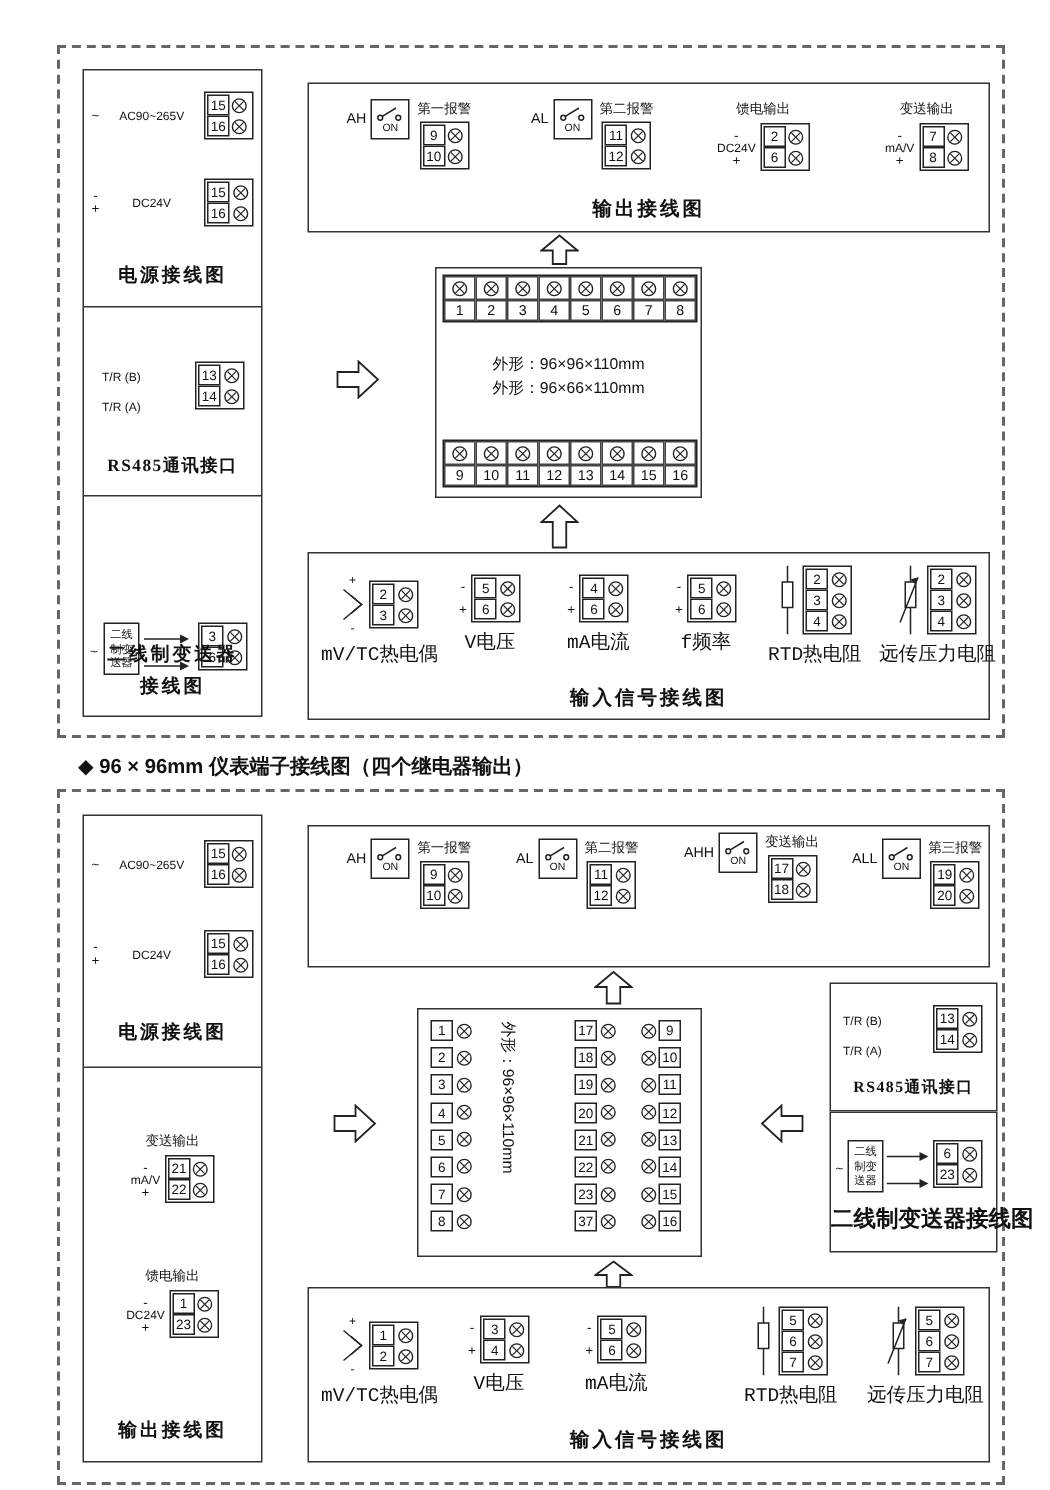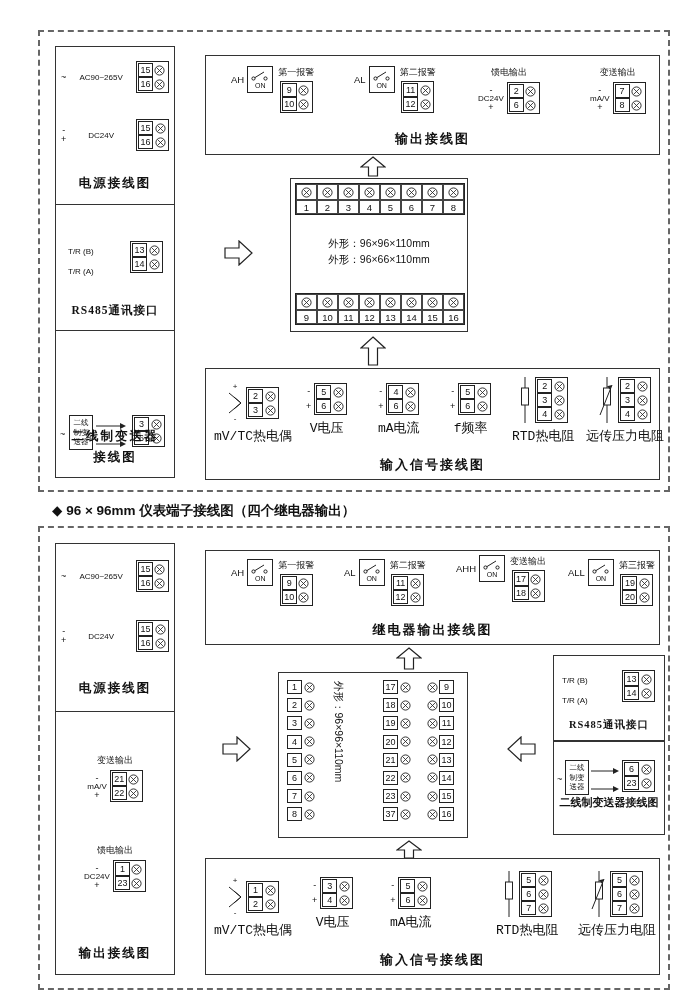--- a/index.html
+++ b/index.html
@@ -970,21 +970,20 @@
                 <svg viewBox="0 0 12 12" width="11" height="11">
                   <circle cx="6" cy="6" r="5" fill="none" stroke="#222" stroke-width="1"></circle>
                   <line x1="2.8" y1="2.8" x2="9.2" y2="9.2" stroke="#222" stroke-width="0.9"></line>
                   <line x1="9.2" y1="2.8" x2="2.8" y2="9.2" stroke="#222" stroke-width="0.9"></line>
                 </svg>
               </div>
             </div>
           </div>
       </div>
     </div>
-    <div class="cap" style="bottom:5px;font-size:13px;">继电器输出接线图</div>
   </div>
 
   <div class="panel" style="left:278px;top:672px;width:190px;height:166px;">
     <div class="vcol" style="left:8px;top:7px;">
         <div class="prow b2row">
           <div class="ncell">1</div>
           <div class="scell">
             <svg viewBox="0 0 12 12" width="11" height="11">
               <circle cx="6" cy="6" r="5" fill="none" stroke="#222" stroke-width="1"></circle>
               <line x1="2.8" y1="2.8" x2="9.2" y2="9.2" stroke="#222" stroke-width="0.9"></line>
@@ -1283,21 +1282,21 @@
           <div class="ncell">23</div>
           <div class="scell">
             <svg viewBox="0 0 12 12" width="11" height="11">
               <circle cx="6" cy="6" r="5" fill="none" stroke="#222" stroke-width="1"></circle>
               <line x1="2.8" y1="2.8" x2="9.2" y2="9.2" stroke="#222" stroke-width="0.9"></line>
               <line x1="9.2" y1="2.8" x2="2.8" y2="9.2" stroke="#222" stroke-width="0.9"></line>
             </svg>
           </div>
         </div>
       </div>
-    <div class="cap" style="bottom:24px;font-size:11px;letter-spacing:0;">二线制变送器接线图</div>
+    <div class="cap" style="bottom:12px;font-size:15px;letter-spacing:0;">二线制变送器接线图</div>
   </div>
 
   <svg class="abs" style="left:396px;top:647px;" width="26" height="23">
     <polygon points="13,1 25,11 17.5,11 17.5,22 8.5,22 8.5,11 1,11" fill="#fff" stroke="#222" stroke-width="1.2"></polygon>
   </svg>
   <svg class="abs" style="left:222px;top:736px;" width="30" height="26">
     <polygon points="1,8 15,8 15,1 28,13 15,25 15,18 1,18" fill="#fff" stroke="#222" stroke-width="1.2"></polygon>
   </svg>
   <svg class="abs" style="left:506px;top:736px;" width="30" height="26">
     <polygon points="29,8 15,8 15,1 2,13 15,25 15,18 29,18" fill="#fff" stroke="#222" stroke-width="1.2"></polygon>

